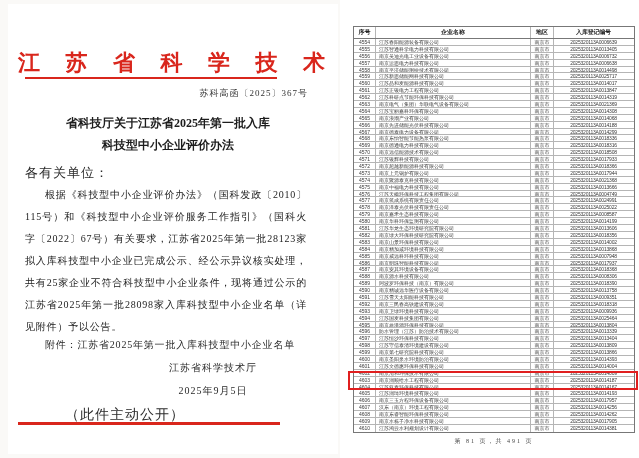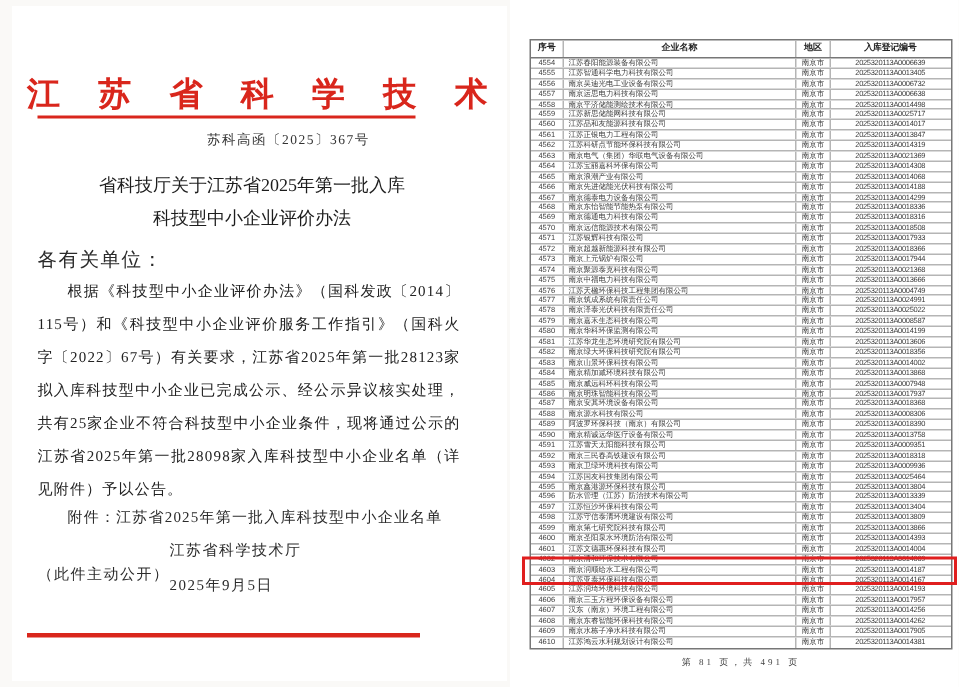--- a/index.html
+++ b/index.html
@@ -25,49 +25,49 @@
     font-size: 22px; font-weight: bold;
     letter-spacing: 10px; text-indent: 10px;
     white-space: nowrap;
   }
   .red-rule-top {
     position: absolute; left: 17px; top: 73px; width: 252px; height: 2px;
     background: var(--accent);
   }
   .doc-number {
     position: absolute; left: 130px; top: 83px; width: 170px;
-    text-align: left; font-size: 9px; color: #333;
+    text-align: right; font-size: 9px; color: #333;
     letter-spacing: 1px;
   }
   .doc-title {
     position: absolute; left: 10px; top: 108px; width: 300px;
-    text-align: center; font-weight: normal; font-size: 12px;
+    text-align: center; font-weight: bold; font-size: 12px;
     line-height: 22px; color: #1d1d1d;
   }
   .salutation {
     position: absolute; left: 17px; top: 160px; width: 290px;
     font-size: 13px; letter-spacing: 1px;
   }
   .body-text {
     position: absolute; left: 17px; top: 180px; width: 282px;
     font-size: 10px; line-height: 22px; letter-spacing: 0.8px;
     text-align: justify; text-indent: 2em; color: #222;
   }
   .attachment-line {
     position: absolute; left: 17px; top: 322px; width: 282px;
     font-size: 10px; letter-spacing: 0.8px; text-indent: 2em; margin-top: 12px;
   }
   .signoff-block {
     position: absolute; left: 105px; top: 352px; width: 200px;
-    text-align: left; font-size: 10px; line-height: 23px;
+    text-align: center; font-size: 10px; line-height: 23px;
     letter-spacing: 1px;
   }
   .disclosure-note {
-    position: absolute; left: 17px; top: 372px; width: 200px;
-    font-size: 10px; letter-spacing: 1px;
+    position: absolute; left: 17px; top: 402px; width: 200px;
+    font-size: 14px; letter-spacing: 1px; text-align: center;
   }
   .red-rule-bottom {
     position: absolute; left: 10px; top: 418px; width: 262px; height: 3px;
     background: var(--accent);
   }
   
   #right-page { left: 340px; top: 0; width: 299px; height: 458px; }
   .company-table {
     position: absolute; left: 13px; top: 26px; width: 282px;
     border: 1px solid #777;
@@ -102,21 +102,21 @@
 
 <div class="page" id="left-page">
   <div class="agency-title">江 苏 省 科 学 技 术 厅</div>
   <div class="red-rule-top"></div>
   <div class="doc-number">苏科高函〔2025〕367号</div>
   <div class="doc-title">
     <div>省科技厅关于江苏省2025年第一批入库</div>
     <div>科技型中小企业评价办法</div>
   </div>
   <div class="salutation">各有关单位：</div>
-  <div class="body-text">根据《科技型中小企业评价办法》（国科发政〔2014〕115号）和《科技型中小企业评价服务工作指引》（国科火字〔2022〕67号）有关要求，江苏省2025年第一批28123家拟入库科技型中小企业已完成公示、经公示异议核实处理，共有25家企业不符合科技型中小企业条件，现将通过公示的江苏省2025年第一批28098家入库科技型中小企业名单（详见附件）予以公告。</div>
+  <div class="body-text">根据《科技型中小企业评价办法》（国科发政〔2010〕115号）和《科技型中小企业评价服务工作指引》（国科火字〔2022〕67号）有关要求，江苏省2025年第一批28123家拟入库科技型中小企业已完成公示、经公示异议核实处理，共有25家企业不符合科技型中小企业条件，现将通过公示的江苏省2025年第一批28098家入库科技型中小企业名单（详见附件）予以公告。</div>
   <div class="attachment-line">附件：江苏省2025年第一批入库科技型中小企业名单</div>
   <div class="signoff-block">
     <div>江苏省科学技术厅</div>
     <div>2025年9月5日</div>
   </div>
   <div class="disclosure-note">（此件主动公开）</div>
   <div class="red-rule-bottom"></div>
 </div>
 
 <div class="page" id="right-page">

